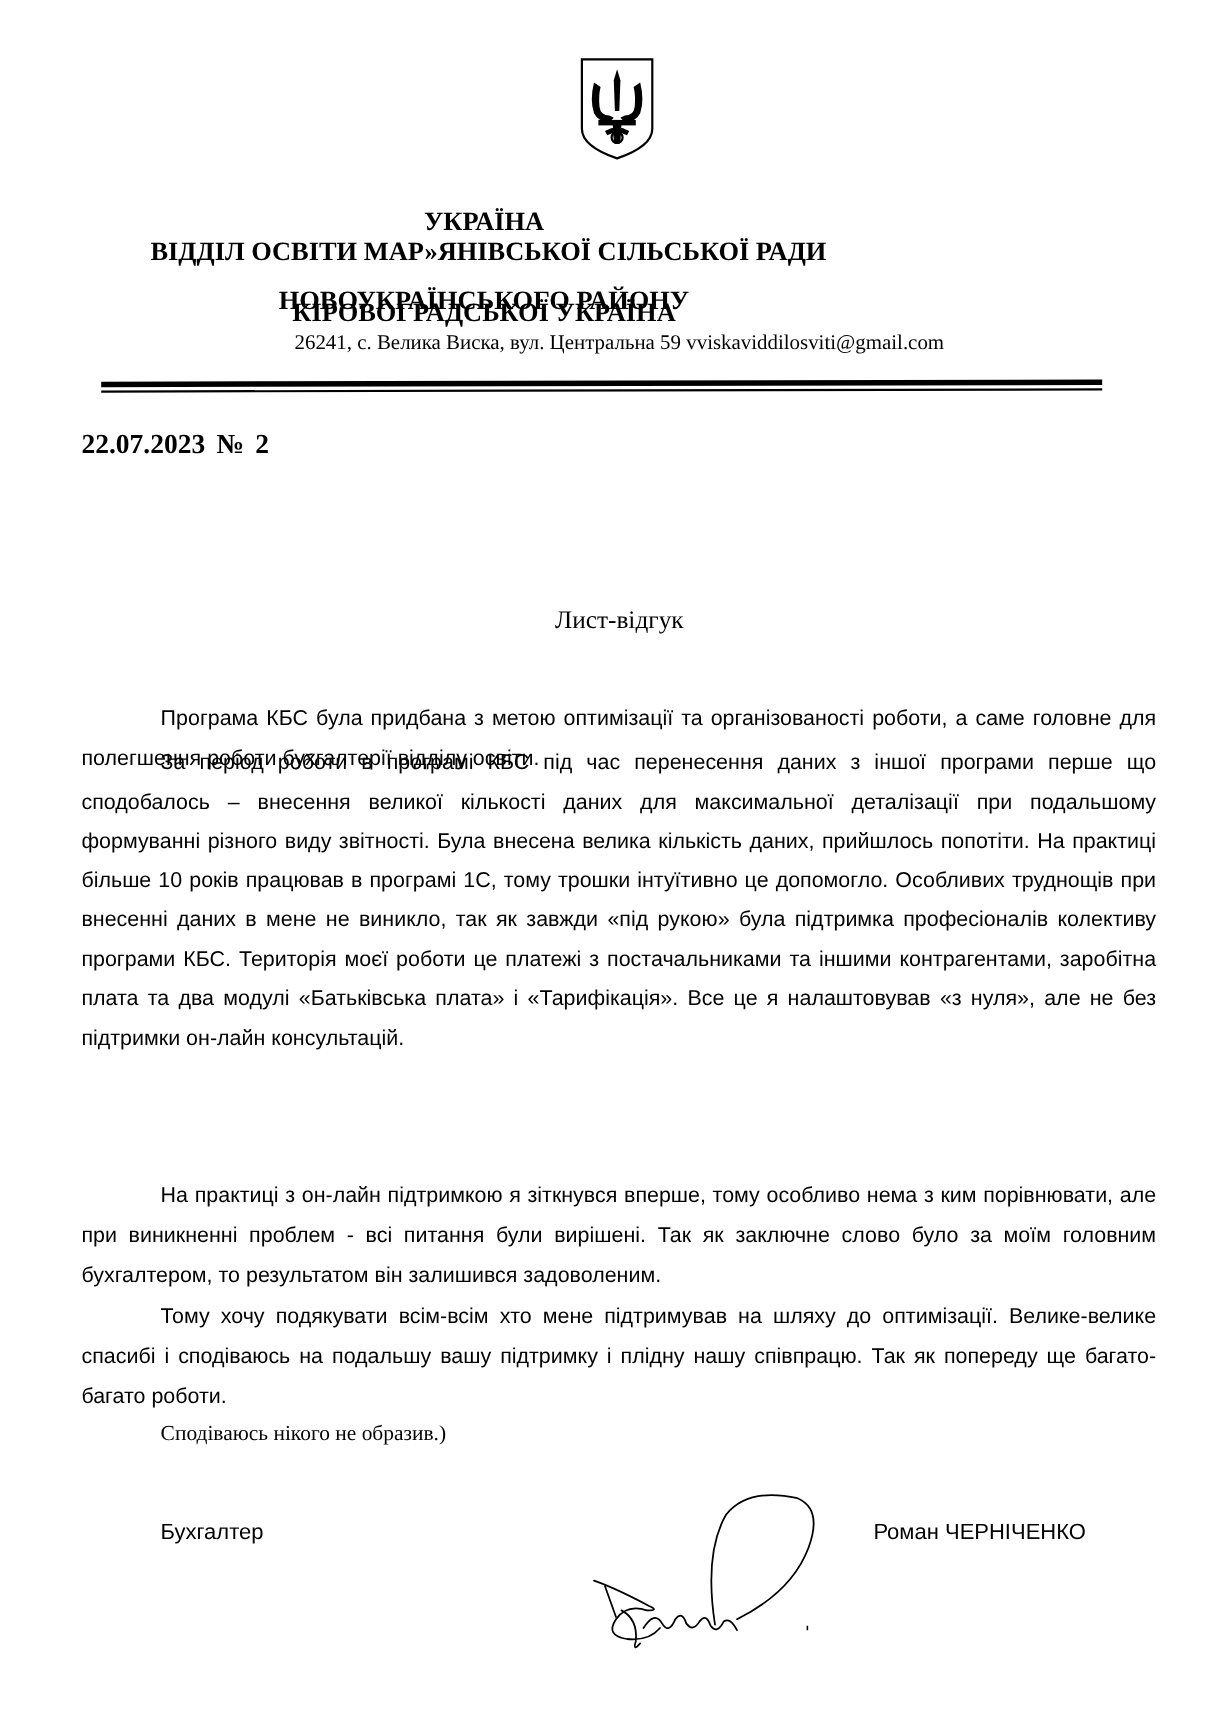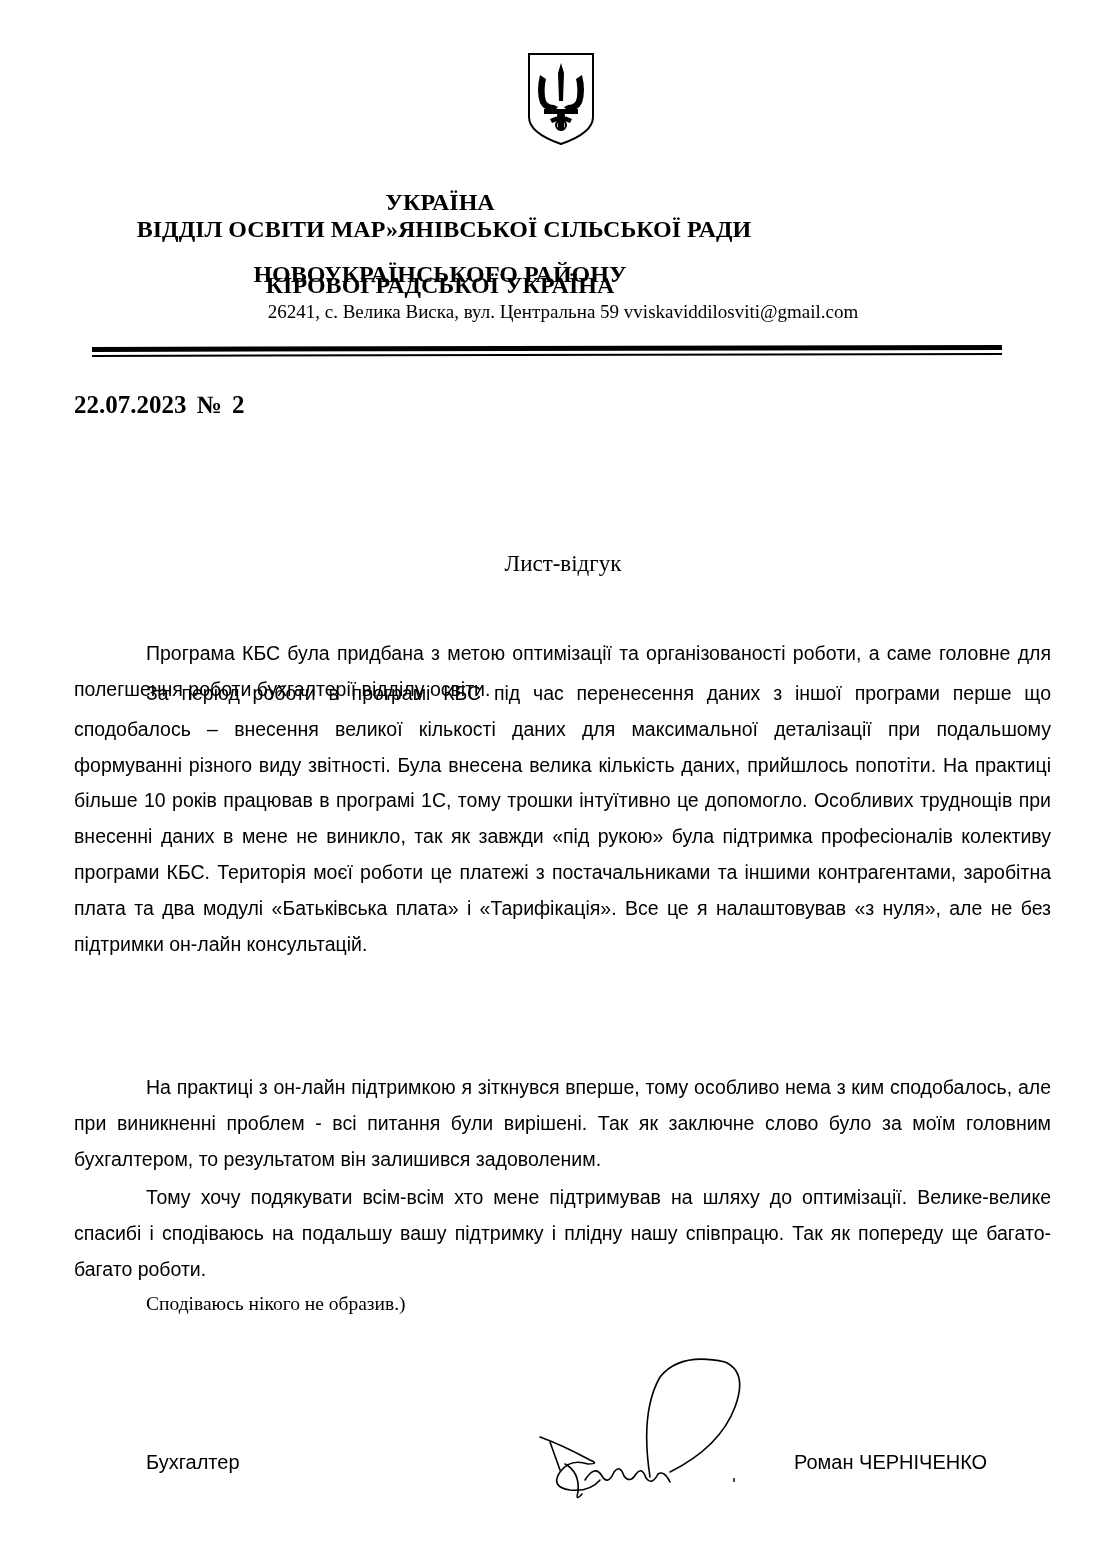--- a/index.html
+++ b/index.html
@@ -15,21 +15,21 @@
   #rule-thin { position: absolute; left: 92px; top: 354px; width: 910px; height: 2px; background: #000; transform: rotate(-0.12deg); }
   #docnum { position: absolute; left: 74px; top: 391px; font-family: "Liberation Serif", serif; font-weight: bold; font-size: 25px; word-spacing: 4px; }
   #title { position: absolute; left: 0; width: 1126px; top: 551px; text-align: center; font-family: "Liberation Serif", serif; font-size: 23px; }
   .body { position: absolute; left: 74px; width: 977px; font-family: "Liberation Sans", sans-serif; font-size: 19.5px; line-height: 35.8px; text-align: justify; text-align-last: auto; }
   .body p { margin: 0; text-indent: 72px; }
   #p1 { top: 636px; }
   #p2 { top: 676px; }
   #p3 { top: 1070px; }
   #p4 { top: 1180px; }
   #p5 { top: 1286px; font-family: Liberation Serif, serif; }
-  .sig-label { position: absolute; top: 1451px; font-family: "Liberation Sans", sans-serif; font-size: 20px; }
+  .sig-label { position: absolute; top: 1382px; font-family: "Liberation Sans", sans-serif; font-size: 20px; }
   #position { left: 146px; }
   #fullname { left: 794px; }
   #signature { position: absolute; left: 520px; top: 1352px; width: 230px; height: 150px; }
 </style>
 </head>
 <body>
 
 <svg id="coat" viewBox="0 0 70 96">
   <path d="M3 3 H67 V66 Q67 82 35 93 Q3 82 3 66 Z" fill="none" stroke="#000" stroke-width="2"></path>
 
@@ -59,21 +59,21 @@
 
 <div id="title">Лист-відгук</div>
 
 <div class="body" id="p1">
     <p>Програма КБС була придбана з метою оптимізації та організованості роботи, а саме головне для полегшення роботи бухгалтерії відділу освіти.</p>
   </div>
 <div class="body" id="p2">
     <p>За період роботи в програмі КБС під час перенесення даних з іншої програми перше що сподобалось – внесення великої кількості даних для максимальної деталізації при подальшому формуванні різного виду звітності. Була внесена велика кількість даних, прийшлось попотіти. На практиці більше 10 років працював в програмі 1С, тому трошки інтуїтивно це допомогло. Особливих труднощів при внесенні даних в мене не виникло, так як завжди «під рукою» була підтримка професіоналів колективу програми КБС. Територія моєї роботи це платежі з постачальниками та іншими контрагентами, заробітна плата та два модулі «Батьківська плата» і «Тарифікація». Все це я налаштовував «з нуля», але не без підтримки он-лайн консультацій.</p>
   </div>
 <div class="body" id="p3">
-    <p>На практиці з он-лайн підтримкою я зіткнувся вперше, тому особливо нема з ким сподобалось, але при виникненні проблем - всі питання були вирішені. Так як заключне слово було за моїм головним бухгалтером, то результатом він залишився задоволеним.</p>
+    <p>На практиці з он-лайн підтримкою я зіткнувся вперше, тому особливо нема з ким порівнювати, але при виникненні проблем - всі питання були вирішені. Так як заключне слово було за моїм головним бухгалтером, то результатом він залишився задоволеним.</p>
   </div>
 <div class="body" id="p4">
     <p>Тому хочу подякувати всім-всім хто мене підтримував на шляху до оптимізації. Велике-велике спасибі і сподіваюсь на подальшу вашу підтримку і плідну нашу співпрацю. Так як попереду ще багато-багато роботи.</p>
   </div>
 <div class="body" id="p5">
     <p>Сподіваюсь нікого не образив.)</p>
   </div>
 
 <div class="sig-label" id="position">Бухгалтер</div>
 

